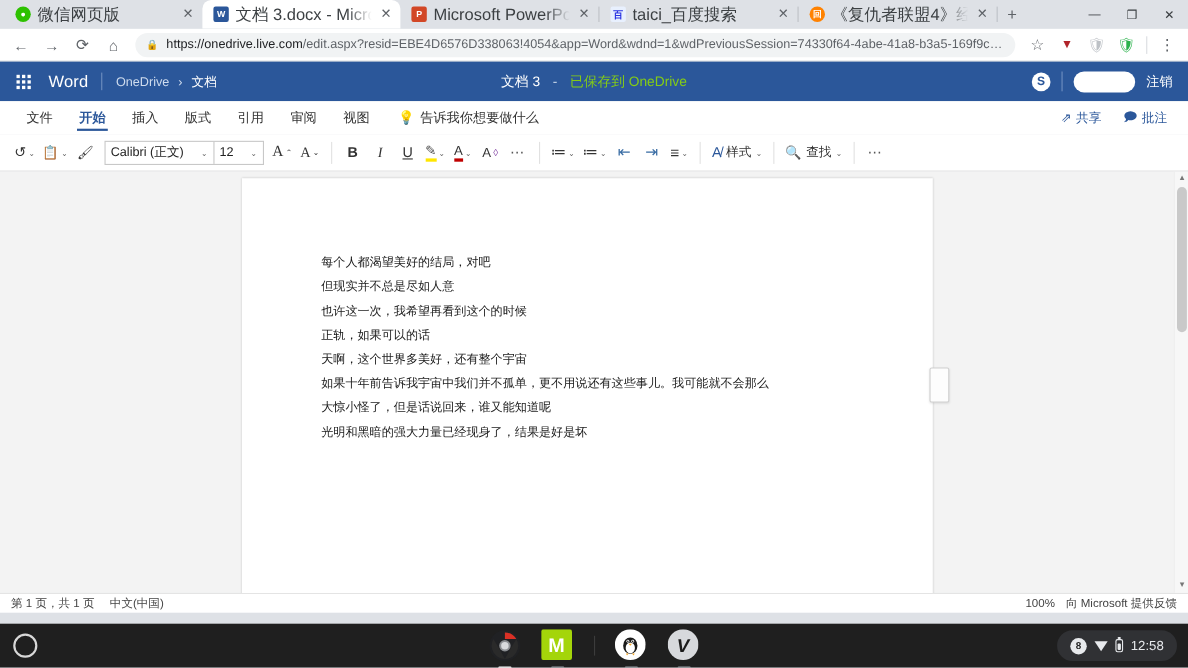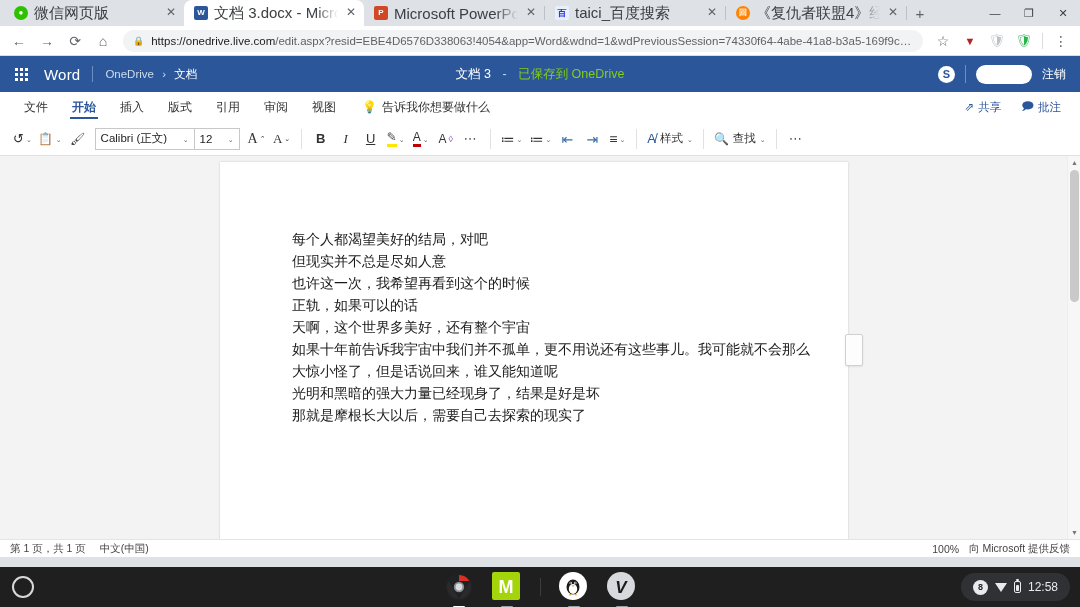--- a/index.html
+++ b/index.html
@@ -166,21 +166,21 @@
   .canvas {
     position: relative; height: 383px; background: #f3f3f3;
     overflow: hidden;
   }
   .page {
     position: absolute; left: 220px; top: 6px; width: 628px; height: 378px;
     background: #fff; box-shadow: 0 0 2px rgba(0,0,0,.18);
   }
   .doc-body { padding: 66px 0 0 72px; }
   .doc-line {
-    font-size: 14px; line-height: 22px; color: #1a1a1a;
+    font-size: 11px; line-height: 22px; color: #1a1a1a;
     font-family: "DejaVu Sans", "Liberation Sans", sans-serif;
     white-space: pre;
   }
   .side-handle {
     position: absolute; left: 845px; top: 178px; width: 18px; height: 32px;
     background: #fdfdfd; border: 1px solid #d0d0d0; border-radius: 2px;
     box-shadow: 0 1px 2px rgba(0,0,0,.08);
   }
   .vscroll {
     position: absolute; right: 0; top: 0; width: 13px; height: 383px;
@@ -480,21 +480,20 @@
     <div class="page">
       <div class="doc-body">
         <div class="doc-line">每个人都渴望美好的结局，对吧</div>
         <div class="doc-line">但现实并不总是尽如人意</div>
         <div class="doc-line">也许这一次，我希望再看到这个的时候</div>
         <div class="doc-line">正轨，如果可以的话</div>
         <div class="doc-line">天啊，这个世界多美好，还有整个宇宙</div>
         <div class="doc-line">如果十年前告诉我宇宙中我们并不孤单，更不用说还有这些事儿。我可能就不会那么</div>
         <div class="doc-line">大惊小怪了，但是话说回来，谁又能知道呢</div>
         <div class="doc-line">光明和黑暗的强大力量已经现身了，结果是好是坏</div>
-        <div class="doc-line">那就是摩根长大以后，需要自己去探索的现实了</div>
       </div>
     </div>
 
     <div class="side-handle"></div>
 
     <div class="vscroll">
       <div class="up">▲</div>
       <div class="vthumb"></div>
       <div class="down">▼</div>
     </div>

